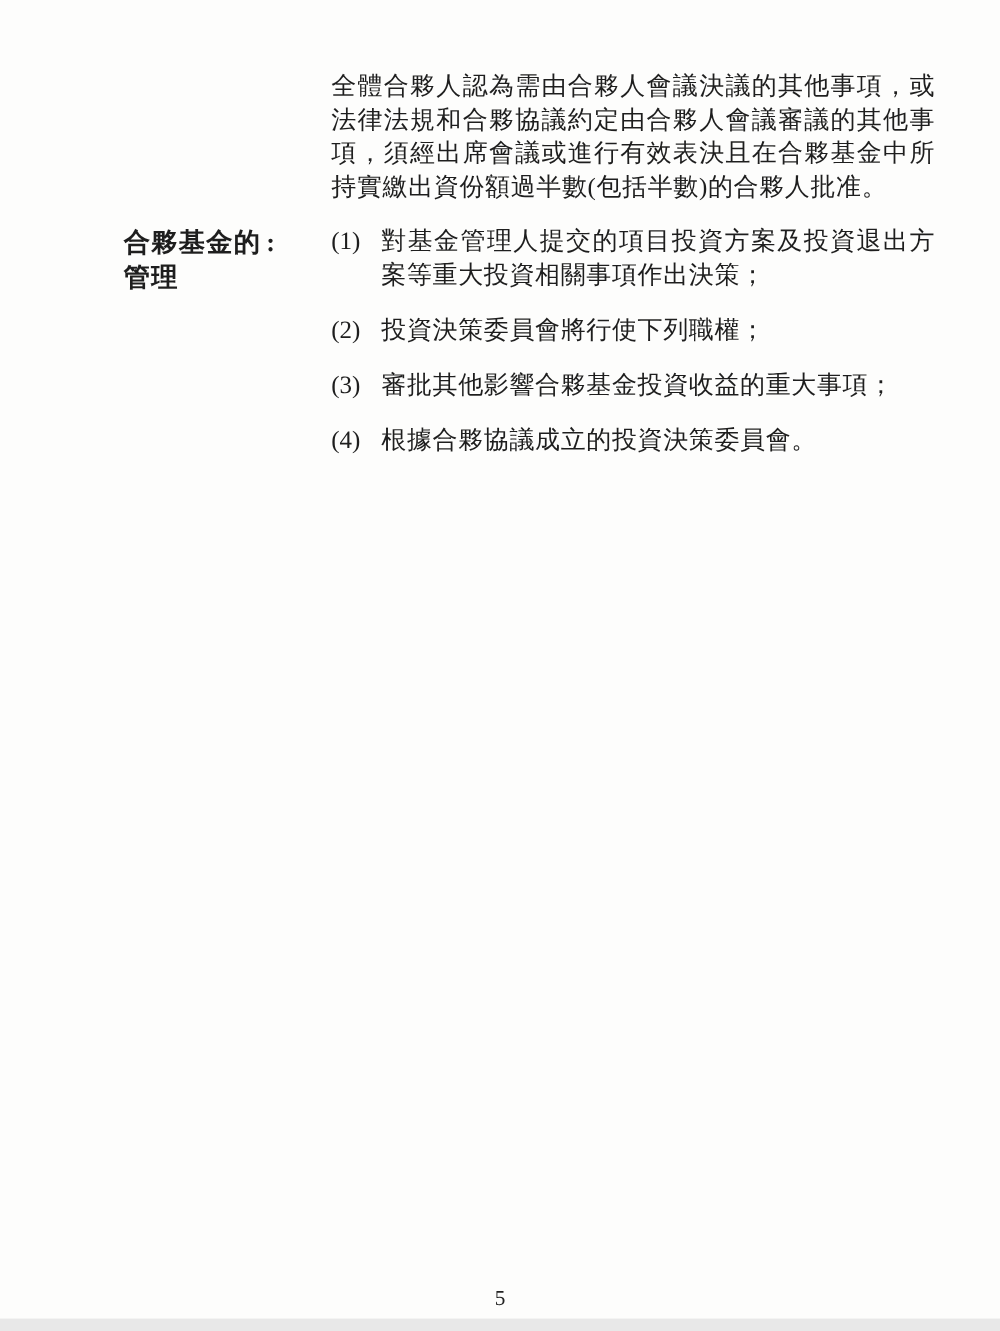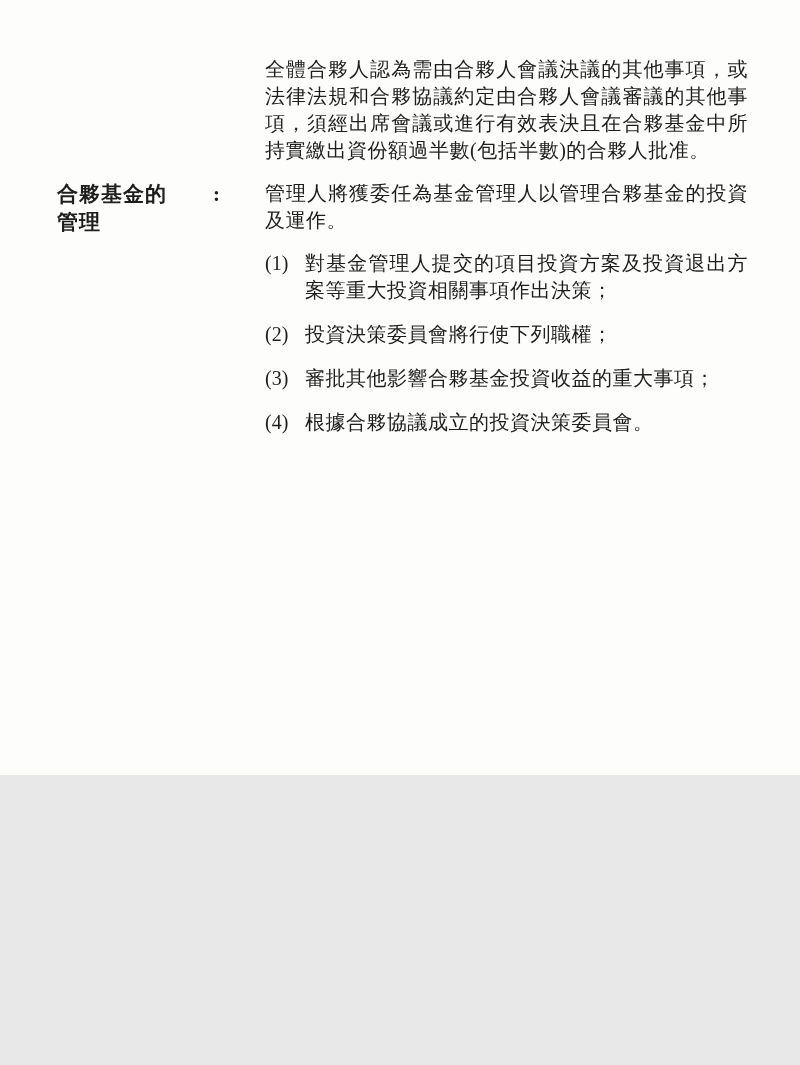--- a/index.html
+++ b/index.html
@@ -1,41 +1,41 @@
 <!DOCTYPE html>
 <html><head>
 <meta charset="utf-8">
 <style>
   * { margin: 0; padding: 0; box-sizing: border-box; }
   html, body { background: #e8e8e8; }
   .page {
     position: relative;
     width: 800px;
-    height: 775px;
+    height: 1055px;
     background: #fdfdfc;
     font-family: "Liberation Serif", "DejaVu Serif", serif;
     color: #1e1e1e;
     overflow: hidden;
   }
   .doc {
     position: absolute;
     left: 57px;
     top: 56px;
     width: 691px;
   }
   .row { display: flex; align-items: flex-start; }
   .cell-label {
     width: 156px;
     flex: 0 0 156px;
     font-weight: bold;
     font-size: 21px;
     line-height: 28px;
     letter-spacing: 1px;
   }
-  .label-inner { width: 118px; }
+  .label-inner { width: 118px; margin-left: 42px; }
   .cell-colon {
     width: 52px;
     flex: 0 0 52px;
     font-weight: bold;
     font-size: 21px;
     line-height: 28px;
   }
   .cell-body {
     width: 483px;
     flex: 0 0 483px;
@@ -85,21 +85,20 @@
         <p class="para">全體合夥人認為需由合夥人會議決議的其他事項，或法律法規和合夥協議約定由合夥人會議審議的其他事項，須經出席會議或進行有效表決且在合夥基金中所持實繳出資份額過半數(包括半數)的合夥人批准。</p>
       </div>
     </div>
 
     <div class="row">
       <div class="cell-label">
         <div class="label-inner">合夥基金的管理</div>
       </div>
       <div class="cell-colon">:</div>
       <div class="cell-body">
-        <p class="para">管理人將獲委任為基金管理人以管理合夥基金的投資及運作。</p>
 
         <div class="list-item">
           <div class="list-marker">(1)</div>
           <div class="list-text">對基金管理人提交的項目投資方案及投資退出方案等重大投資相關事項作出決策；</div>
         </div>
         <div class="list-item">
           <div class="list-marker">(2)</div>
           <div class="list-text">投資決策委員會將行使下列職權；</div>
         </div>
         <div class="list-item">

